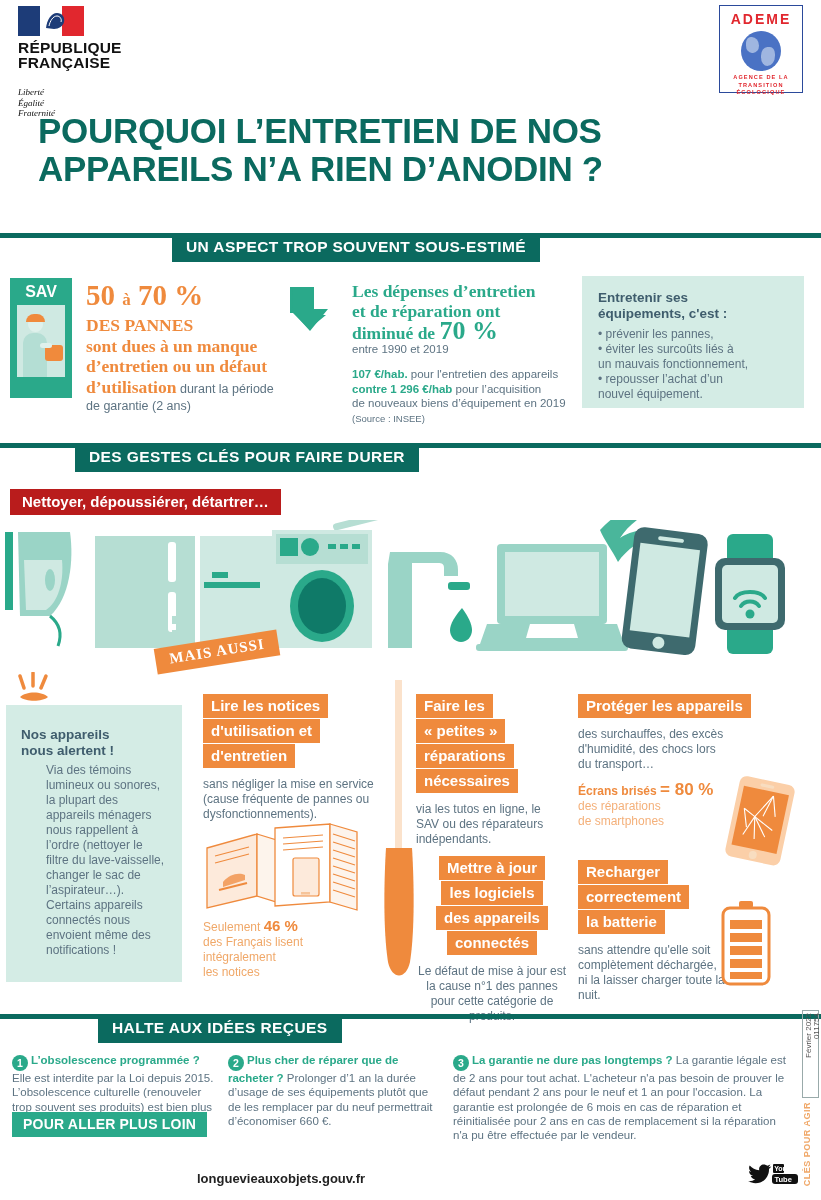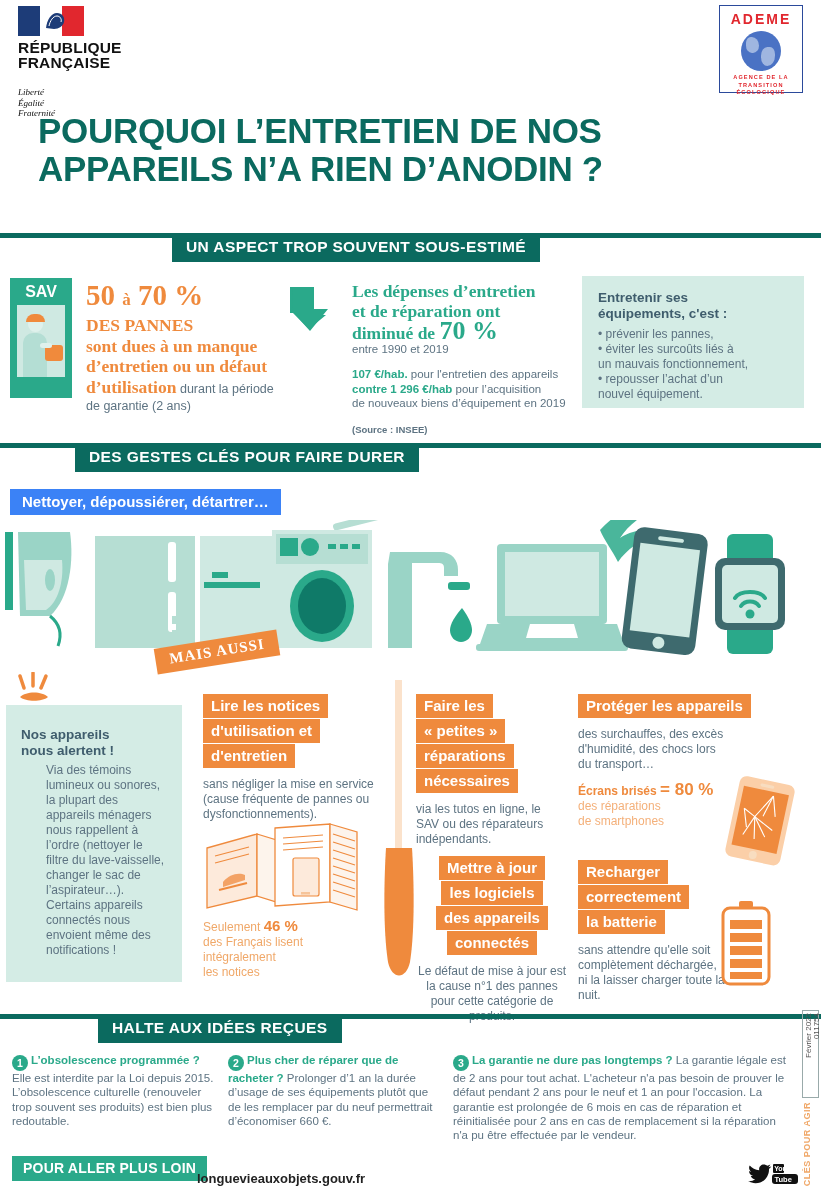--- a/index.html
+++ b/index.html
@@ -59,29 +59,29 @@
   .stat1 .nrm { font-family:"Liberation Sans", sans-serif; font-weight:normal; color:#5d7382; font-size:12.5px; }
 
   .arrow { position:absolute; left:288px; top:283px; width:52px; height:52px; }
 
   .stat2 { position:absolute; left:352px; top:281px; width:230px; }
   .stat2 .hd { font-family:"Liberation Serif", serif; font-weight:bold; color:#2aa98a; font-size:17.5px; line-height:20px; }
   .stat2 .pct { font-family:"Liberation Serif", serif; font-weight:bold; color:#2aa98a; font-size:26px; }
   .stat2 .yrs { font-size:11.5px; color:#5d7382; }
   .stat2 .blk { margin-top:12px; font-size:11.5px; line-height:14.5px; color:#5d7382; }
   .stat2 .blk b { color:#2aa98a; }
-  .stat2 .src { font-size:9.5px; margin-top:12px;font-weight:bold; }
+  .stat2 .src { font-size:9.5px; margin-top:1px; }
 
   .teal-card { position:absolute; left:582px; top:276px; width:222px; height:132px;
                background:#d4ece5; padding:14px 16px; }
   .teal-card h4 { font-size:13.5px; line-height:16px; color:#3f5d6d; font-weight:bold; margin-bottom:5px;}
   .teal-card p { font-size:12px; line-height:15px; color:#5d7382; }
 
   
-  .subbanner { position:absolute; background:#3b82f6; color:#fff; font-size:15px;
+  .subbanner { position:absolute; background:#b91c1c; color:#fff; font-size:15px;
                font-weight:bold; padding:4px 12px 5px; }
   .devices { position:absolute; left:0; top:520px; width:821px; height:160px; }
 
   .mais-aussi { position:absolute; left:155px; top:639px; background:#ef8a3d; color:#fff;
     font-family:"Liberation Serif", serif; font-weight:bold; font-size:15px; letter-spacing:1px;
     padding:4px 14px 5px; transform:rotate(-9deg); }
 
   
   .mint-card { position:absolute; left:6px; top:705px; width:176px; height:277px; background:#d4ece5;
                padding:22px 15px 0; }
@@ -121,21 +121,21 @@
   .idea { position:absolute; top:1053px; font-size:11.5px; line-height:14.3px; color:#5d7382; }
   .idea .num { display:inline-block; width:16px; height:16px; border-radius:50%; background:#2aa98a;
                color:#fff; font-weight:bold; font-size:10.5px; text-align:center; line-height:16px;
                vertical-align:-3px; margin-right:3px; }
   .idea b { color:#2aa98a; }
   .i1 { left:12px; width:205px; }
   .i2 { left:228px; width:215px; }
   .i3 { left:453px; width:340px; }
 
   
-  .footer-tag { position:absolute; left:12px; top:1156px; background:#2aa98a; color:#fff;
+  .footer-tag { position:absolute; left:12px; top:1112px; background:#2aa98a; color:#fff;
                 font-weight:bold; font-size:14px; padding:4px 11px 5px; letter-spacing:.2px;}
   .footer-url { position:absolute; left:197px; top:1171px; font-size:13px; font-weight:bold; color:#222; }
   .social { position:absolute; right:22px; top:1164px; display:flex; align-items:center; }
 
   
   .side-ref { position:absolute; right:2px; top:1010px; width:17px; height:88px;
               border:1px solid #9aa; }
   .side-ref span, .side-agir span { writing-mode:vertical-rl; transform:rotate(180deg);
               display:block; white-space:nowrap; }
   .side-ref span { font-size:8px; color:#555; padding:3px 0 0 3px; }

